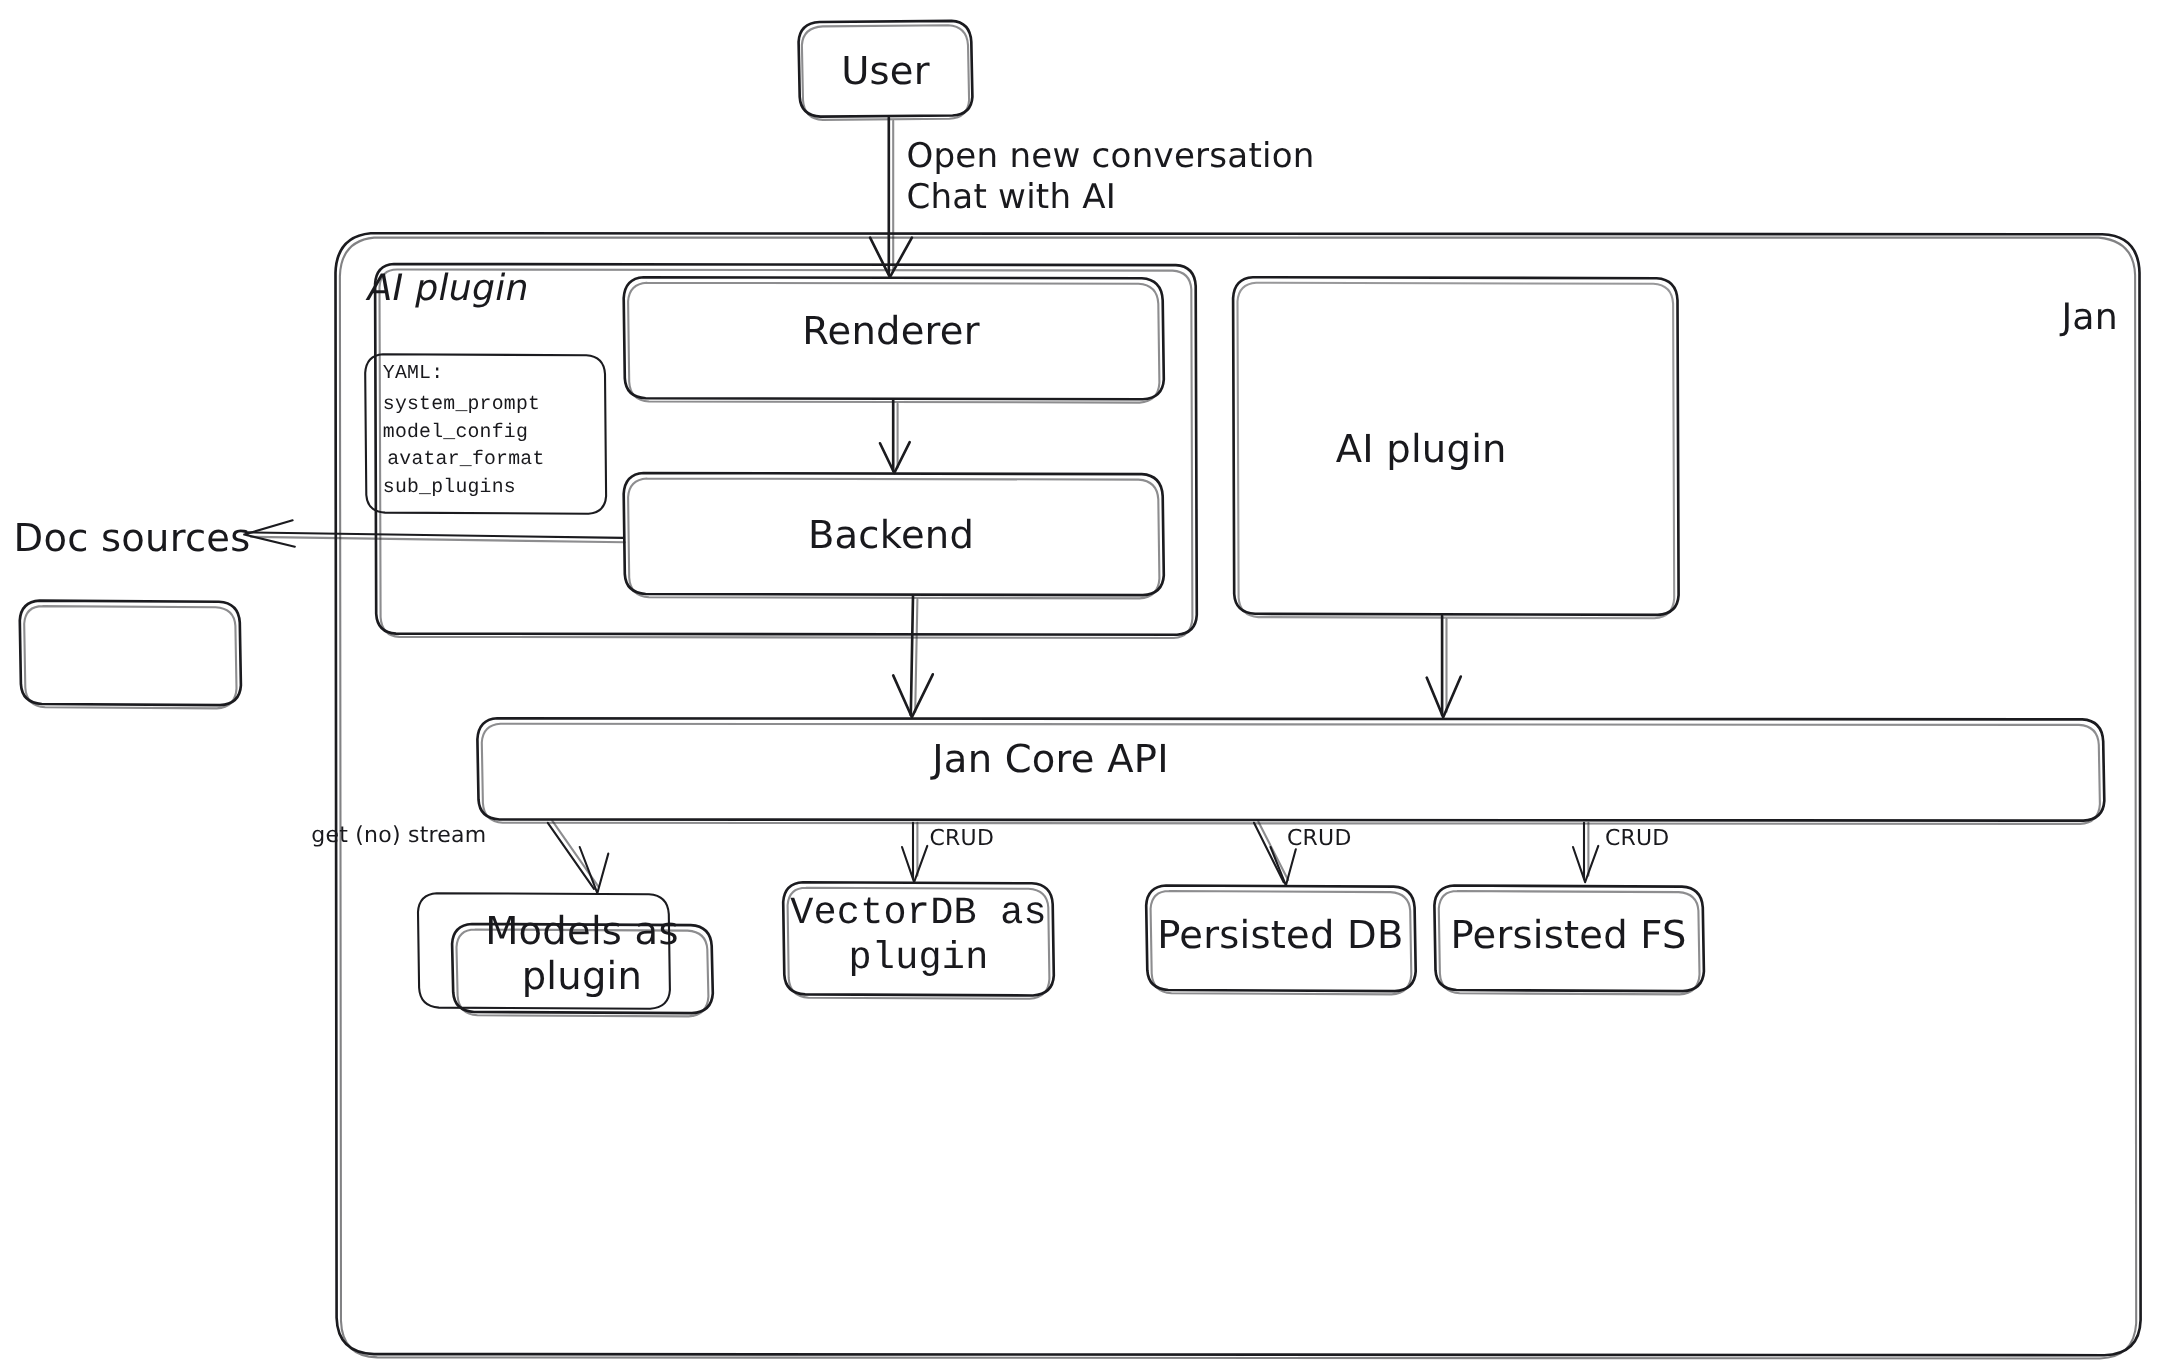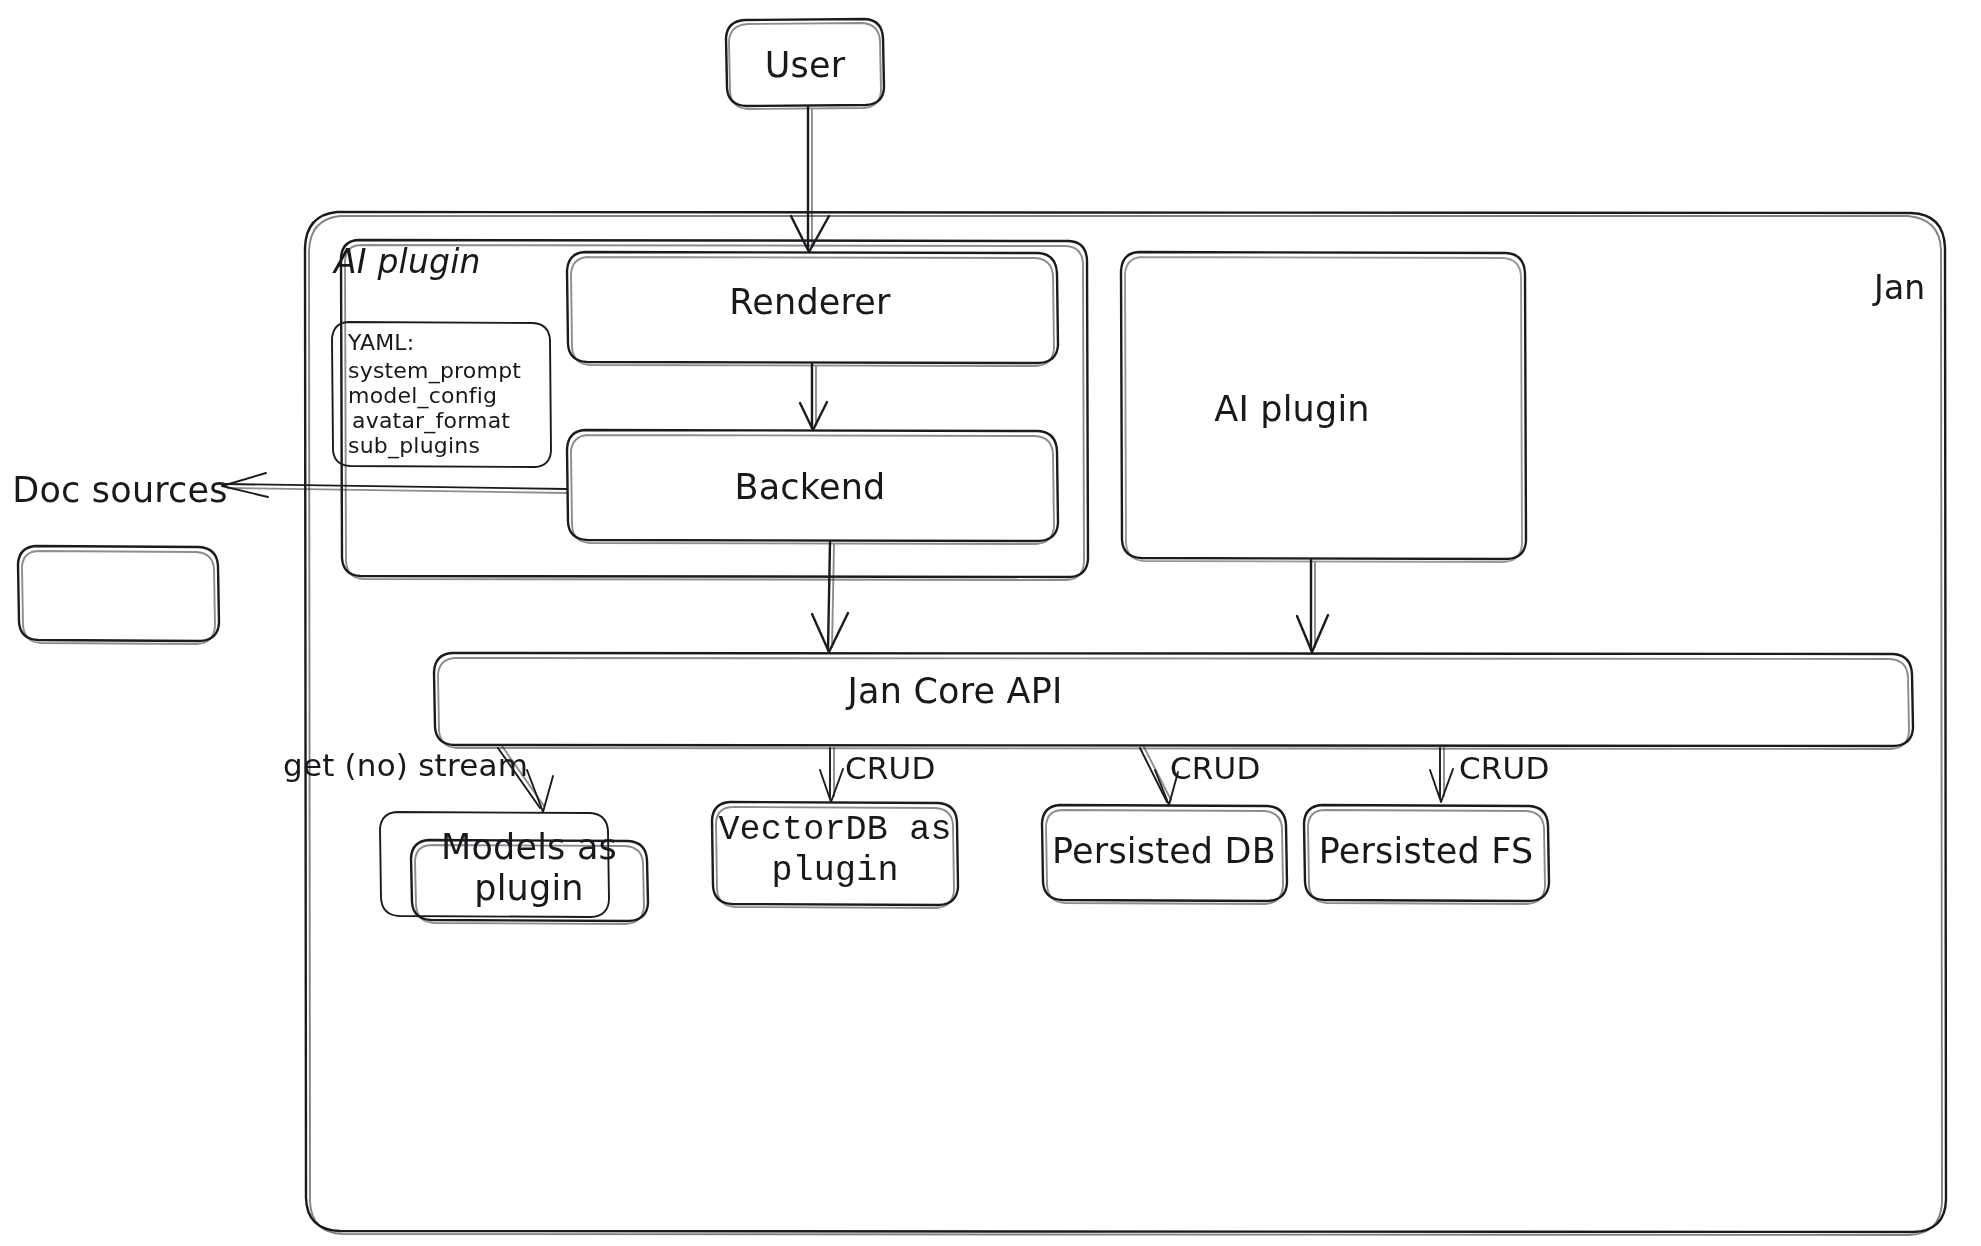--- a/index.html
+++ b/index.html
@@ -45,22 +45,22 @@
     letter-spacing: 0.2px;
     user-select: none;
   }
   .lbl-center {
     text-align: center;
     transform: translateX(-50%);
   }
   .t-node   { font-size: 35px; }
   .t-group  { font-size: 33px; }
   .t-edge   { font-size: 31px; }
-  .t-yaml   { font-size: 22px; }
-  .t-small  { font-size: 31px; }
+  .t-yaml   { font-size: 18px; font-family: Liberation Mono, monospace; }
+  .t-small  { font-size: 20px; }
 </style>
 </head>
 <body>
 
 <div id="canvas">
 
   <svg class="layer" viewBox="0 0 1981 1246">
 
     <g>
       <path class="stroke sk" d="M337 212 L1911 213 Q1944 214 1945 248 L1946 1200 Q1945 1231 1913 1232 L 340 1231 Q 307 1230 306 1198 L305 248 Q306 215 337 212 Z"></path>
@@ -181,20 +181,22 @@
     <g>
       <path class="stroke sk-thin" d="M1440 748 L1440 798"></path>
       <path class="stroke sk-thin" d="M1444 748 L1444 796" opacity="0.5"></path>
       <path class="stroke sk-thin" d="M1430 770 L1441 802 L1453 769"></path>
     </g>
 
   </svg>
 
   <div class="lbl t-node lbl-center" style="left:805px; top:45px;">User</div>
 
+  <div class="lbl t-edge" style="left:824px; top:124px;">Open new conversation
+Chat with AI</div>
 
   <div class="lbl t-group" style="left:334px; top:243px; font-style:italic;">AI plugin</div>
 
   <div class="lbl t-group" style="left:1874px; top:269px;">Jan</div>
 
   <div class="lbl t-yaml" style="left:348px; top:330px;">YAML:</div>
   <div class="lbl t-yaml" style="left:348px; top:358px;">system_prompt</div>
   <div class="lbl t-yaml" style="left:348px; top:383px;">model_config</div>
   <div class="lbl t-yaml" style="left:352px; top:408px;">avatar_format</div>
   <div class="lbl t-yaml" style="left:348px; top:433px;">sub_plugins</div>

